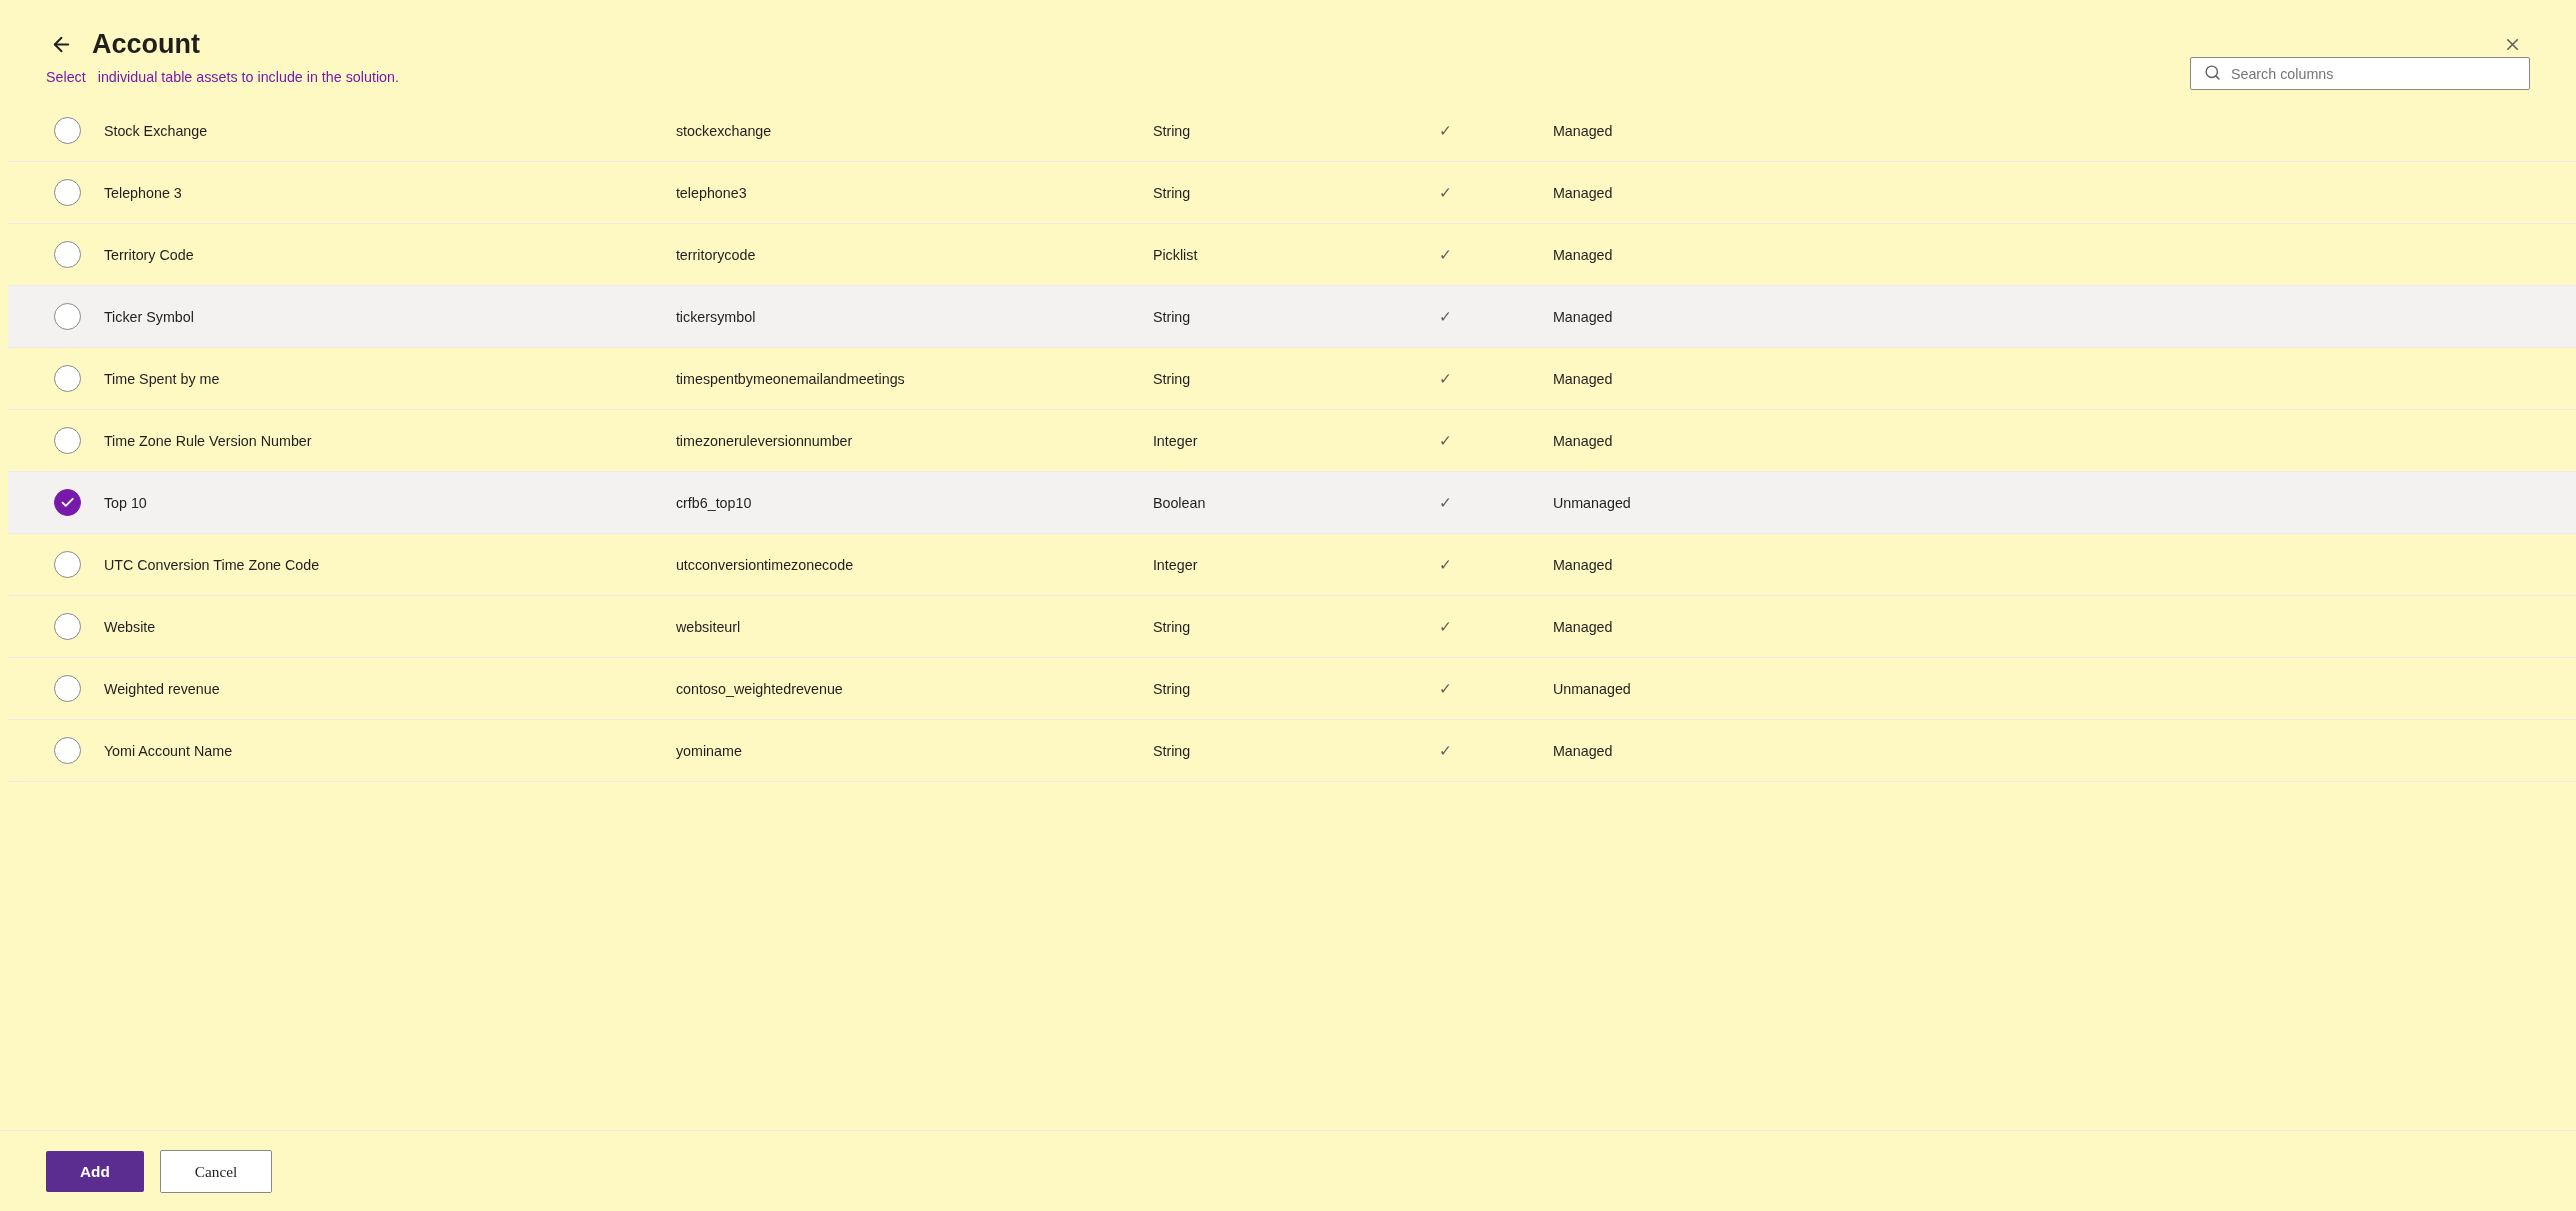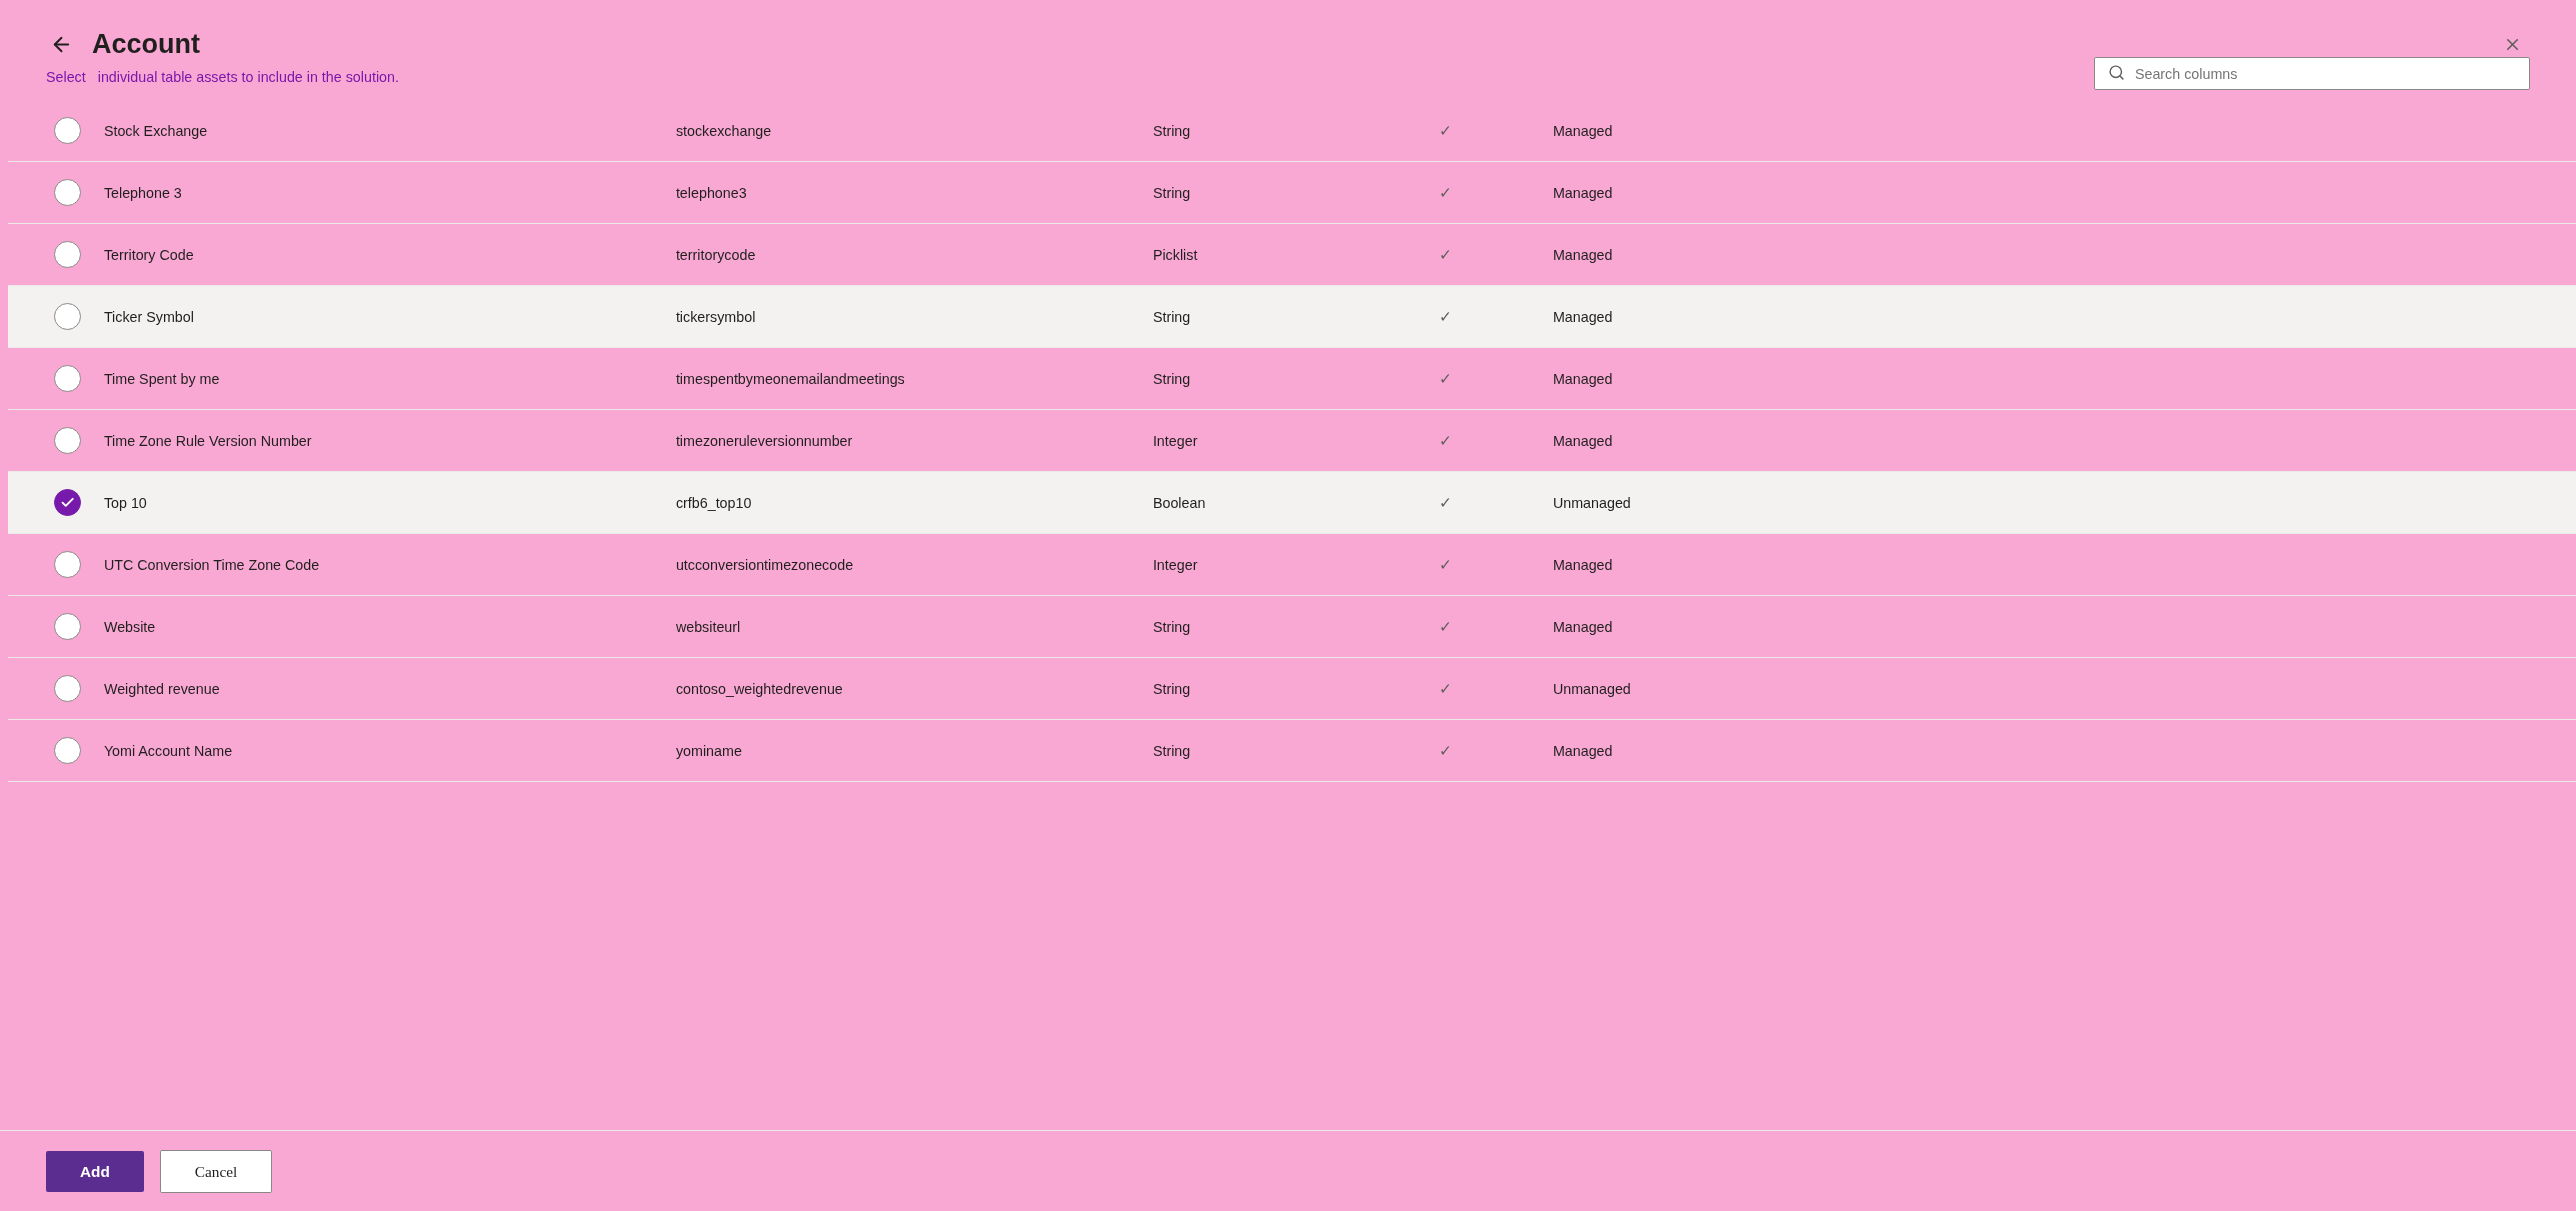--- a/index.html
+++ b/index.html
@@ -14,21 +14,21 @@
       color: #201f1e;
       font-size: 13.4px;
       width: 2576px;
       min-height: 1212px;
       overflow: hidden;
     }
 
     .dialog {
       width: 2576px;
       min-height: 1212px;
-      background: #f9a8d4;
+      background: #fef9c3;
       display: flex;
       flex-direction: column;
       position: relative;
     }
 
     .dialog-header {
       display: flex;
       align-items: center;
       justify-content: space-between;
       padding: 27px 46px 0 46px;
@@ -94,21 +94,21 @@
       right: 46px;
     }
 
     .search-box {
       display: flex;
       align-items: center;
       border: 1.4px solid #8a8886;
       border-radius: 1.9px;
       padding: 5.7px 13.4px;
       gap: 9.5px;
-      width: 436px;
+      width: 340px;
       background: #fff;
     }
 
     .search-box input {
       border: none;
       outline: none;
       font-size: 14.3px;
       color: #605e5c;
       width: 100%;
       background: transparent;

